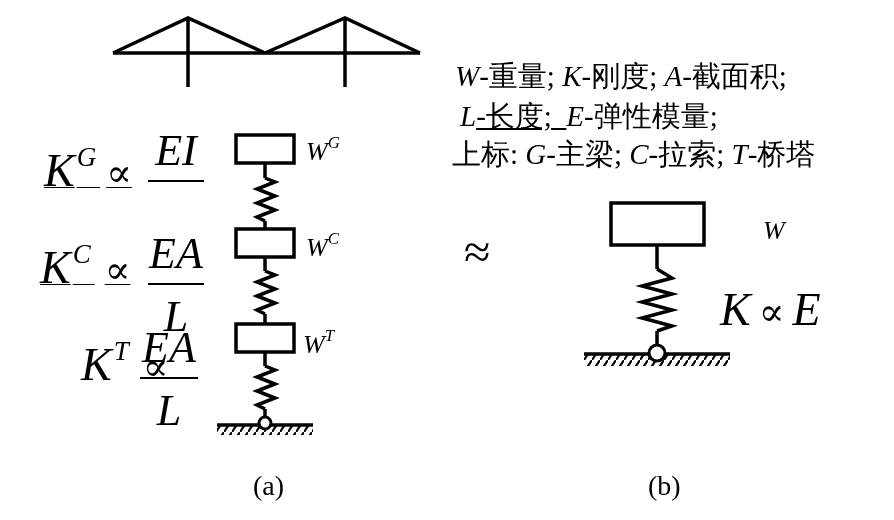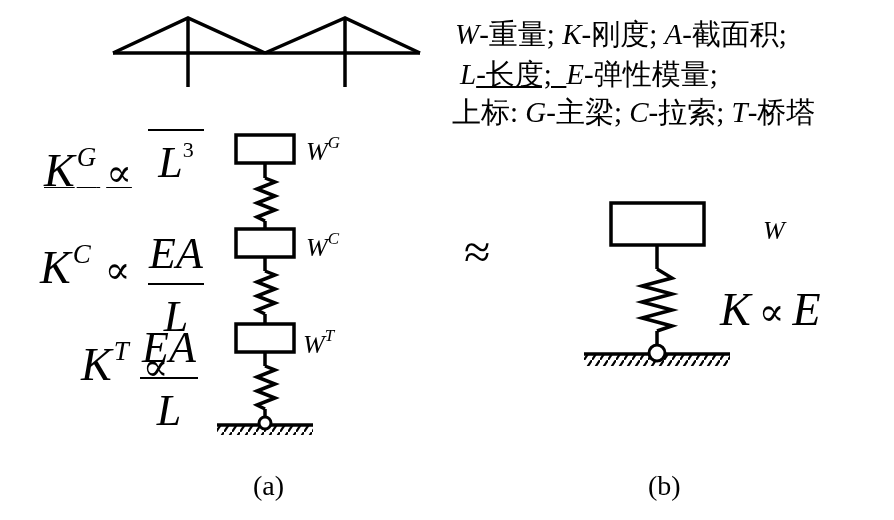--- a/index.html
+++ b/index.html
@@ -1,20 +1,20 @@
 <!DOCTYPE html>
 <html><head>
 <meta charset="utf-8">
 <style>
   html, body { margin:0; padding:0; background:#ffffff; }
   body { width:894px; height:520px; position:relative; overflow:hidden; font-family:"Liberation Serif","DejaVu Serif",serif; color:#000; }
   svg { position:absolute; left:0; top:0; }
   .txt { position:absolute; white-space:nowrap; line-height:1; }
   .it { font-style:italic; }
-  .legend { font-size:29px; left:455px; }
+  .legend { font-size:29px; left:455px;margin-top:42px; }
   .eqK { font-size:46px; font-style:italic; }
   .sup { font-size:27px; font-style:italic; position:relative; top:-20px; margin-left:2px; }
   .prop { font-size:38px; font-style:normal; }
   .frac { position:absolute; text-align:center; font-style:italic; font-size:44px; }
   .frac .num, .frac .den { display:block; }
   .frac .bar { display:block; height:2px; background:#000; margin:4px 0 6px 0; }
   .wlabel { font-size:26px; font-style:italic; }
   .wsup { font-size:17px; font-style:italic; position:relative; top:-12px; }
   .caption { font-size:28px; }
 </style>
@@ -77,25 +77,25 @@
 </div>
 <div class="txt legend" style="top:98px; left:452px;text-align:right;">
   <span>上标: </span><span class="it">G</span><span>-主梁; </span><span class="it">C</span><span>-拉索; </span><span class="it">T</span><span>-桥塔</span>
 </div>
 
 <div class="txt" style="left:44px; top:148px;text-decoration:underline;">
   <span class="eqK">K</span><span class="sup">G</span>
   <span class="prop" style="margin-left:6px;">∝</span>
 </div>
 <div class="frac" style="left:148px; top:125px; width:56px;">
+  <span class="num">EI</span>
   <span class="bar"></span>
-  <span class="den"><span>L</span><span style="font-size:22px; font-style:normal; position:relative; top:-20px;">3</span></span>
 </div>
 
-<div class="txt" style="left:40px; top:245px;">
+<div class="txt" style="left:40px; top:245px;text-decoration:underline;">
   <span class="eqK">K</span><span class="sup">C</span>
   <span class="prop" style="margin-left:10px;">∝</span>
 </div>
 <div class="frac" style="left:148px; top:228px; width:56px;">
   <span class="num">EA</span>
   <span class="bar"></span>
   <span class="den">L</span>
 </div>
 
 <div class="txt" style="left:36px; top:342px;margin-left:45px;">

